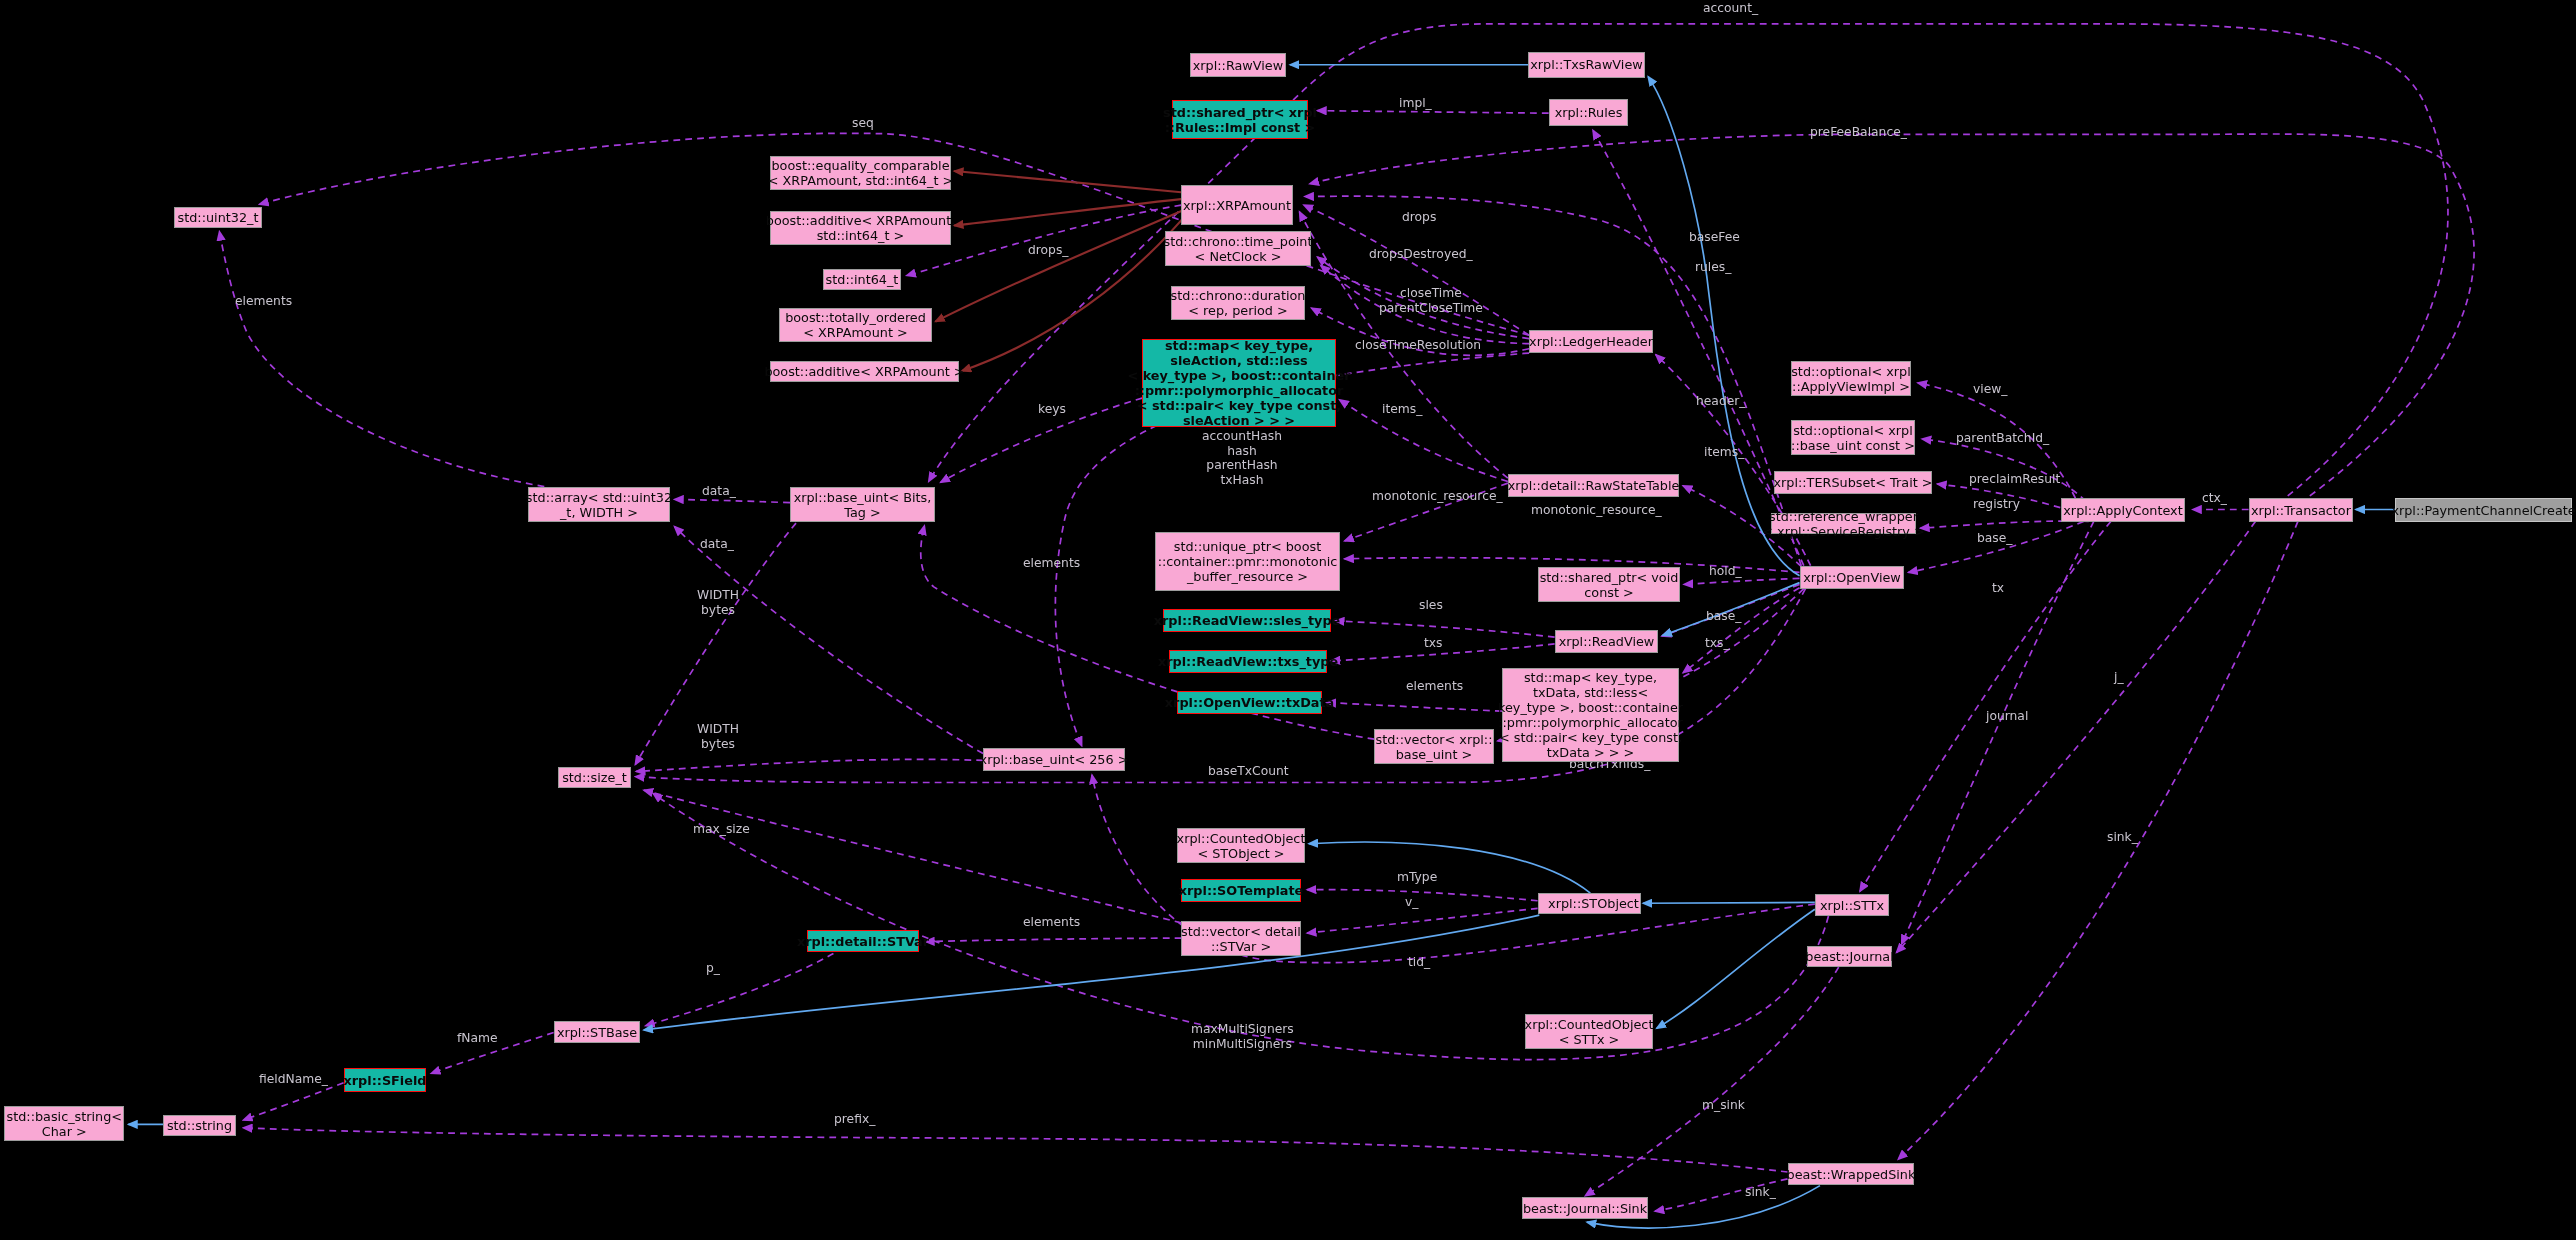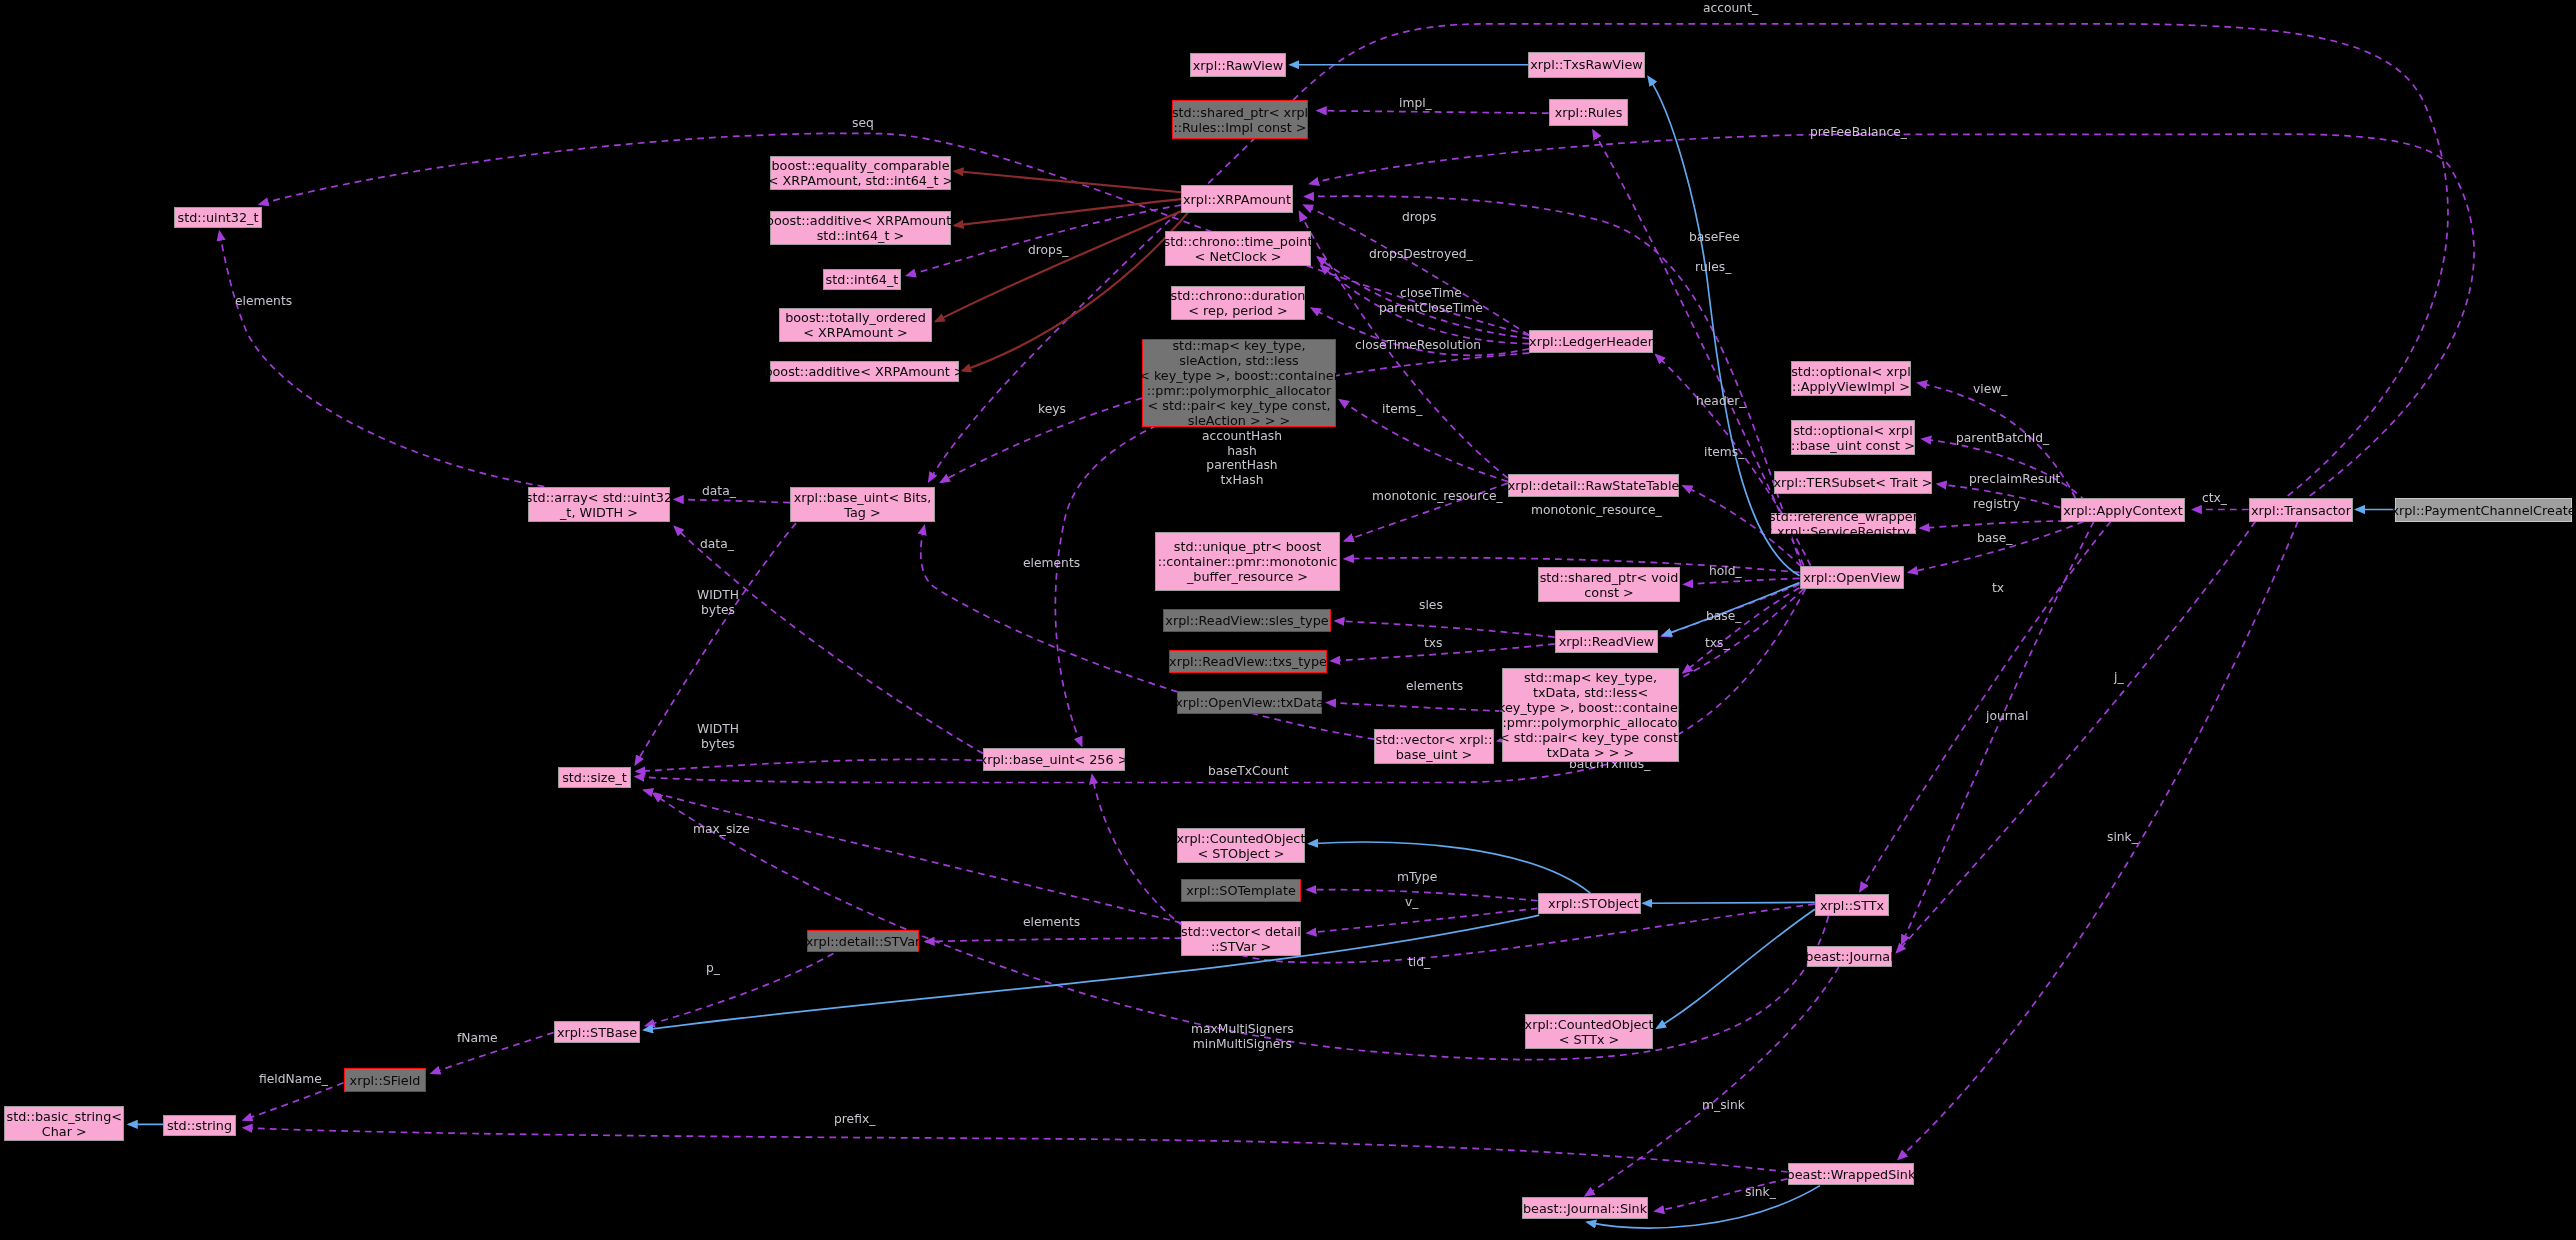--- a/index.html
+++ b/index.html
@@ -2,21 +2,21 @@
 <html style="font-size:13.6px"><head>
 <meta charset="utf-8">
 <style>
   html,body{margin:0;padding:0;background:#000;}
   #canvas{position:relative;width:2576px;height:1241px;background:#000;overflow:hidden;
           font-family:"DejaVu Sans","Liberation Sans",sans-serif;}
   #edges{position:absolute;left:0;top:0;width:2576px;height:1241px;}
   .node{position:absolute;display:flex;align-items:center;justify-content:center;
         text-align:center;background:#f9a8d4;border:0.9px solid #9c9c9c;color:#0a0a0a;
         font-size:12.8px;line-height:15px;box-sizing:border-box;white-space:nowrap;cursor:pointer;}
-  .node.red{background:#737373;border:1.7px solid #fe0d0d;}
+  .node.red{background:#14b8a6;border:1.7px solid #fe0d0d;font-weight:bold;}
   .node.target{background:#9e9e9e;border:0.9px solid #c6c6c6;}
   .elabel{position:absolute;color:#c9c5cf;font-size:12.3px;line-height:14.5px;
           white-space:nowrap;text-align:center;transform:translateX(0);}
 </style>
 </head>
 <body>
 
 <div id="canvas">
   <svg id="edges" viewBox="0 0 3029 1459" width="2576" height="1241">
     <defs>
@@ -168,21 +168,21 @@
     </div>
     <div class="node" style="left: 770px; top: 156px; width: 181px; height: 34px;">
       <span>boost::equality_comparable<br>&lt; XRPAmount, std::int64_t &gt;</span>
     </div>
     <div class="node" style="left: 770px; top: 211px; width: 181px; height: 34px;">
       <span>boost::additive&lt; XRPAmount,<br>std::int64_t &gt;</span>
     </div>
     <div class="node" style="left: 174px; top: 207px; width: 88px; height: 21px;">
       <span>std::uint32_t</span>
     </div>
-    <div class="node" style="left: 1181px; top: 185px; width: 112px; height: 28px;">
+    <div class="node" style="left: 1181px; top: 185px; width: 112px; height: 40px;">
       <span>xrpl::XRPAmount</span>
     </div>
     <div class="node" style="left: 1165px; top: 231px; width: 146px; height: 35px;">
       <span>std::chrono::time_point<br>&lt; NetClock &gt;</span>
     </div>
     <div class="node" style="left: 823px; top: 269px; width: 78px; height: 21px;">
       <span>std::int64_t</span>
     </div>
     <div class="node" style="left: 1171px; top: 286px; width: 134px; height: 34px;">
       <span>std::chrono::duration<br>&lt; rep, period &gt;</span>

